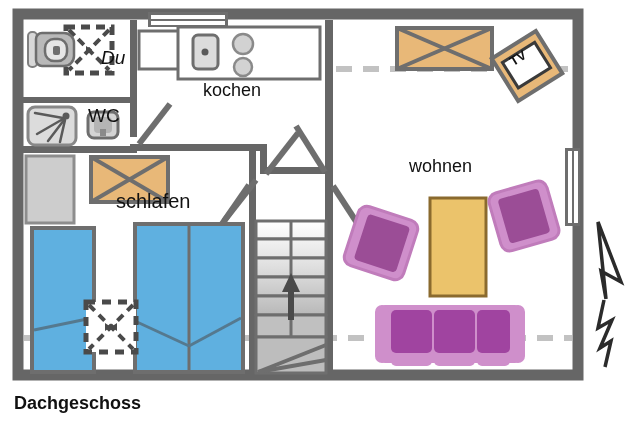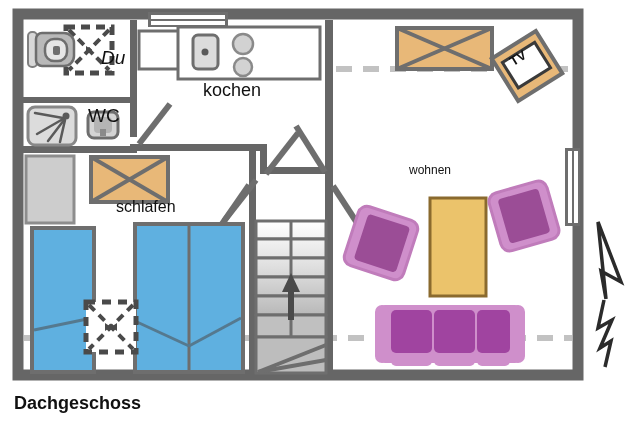--- a/index.html
+++ b/index.html
@@ -15,22 +15,22 @@
   .lbl{
     position:absolute;
     color:#111111;
     font-family:"Liberation Sans", sans-serif;
     white-space:nowrap;
     -webkit-user-select:none;user-select:none;
   }
   #label-du{left:101px;top:47px;font-size:19px;font-style:italic;}
   #label-wc{left:88px;top:87px;font-size:19px;margin-top:18px;}
   #label-kochen{left:203px;top:80px;font-size:18px;}
-  #label-schlafen{left:116px;top:198px;font-size:16px;}
-  #label-wohnen{left:409px;top:163px;font-size:12px;}
+  #label-schlafen{left:116px;top:190px;font-size:20px;}
+  #label-wohnen{left:409px;top:156px;font-size:18px;}
   #label-floor{left:14px;top:393px;font-size:18px;font-weight:bold;}
   #label-tv{
     left:507px;top:56px;font-size:13px;font-weight:bold;
     transform:rotate(-32deg);transform-origin:0 0;
   }
 </style>
 </head>
 <body>
 
 <svg id="plan" viewBox="0 0 640 427" xmlns="http://www.w3.org/2000/svg">

